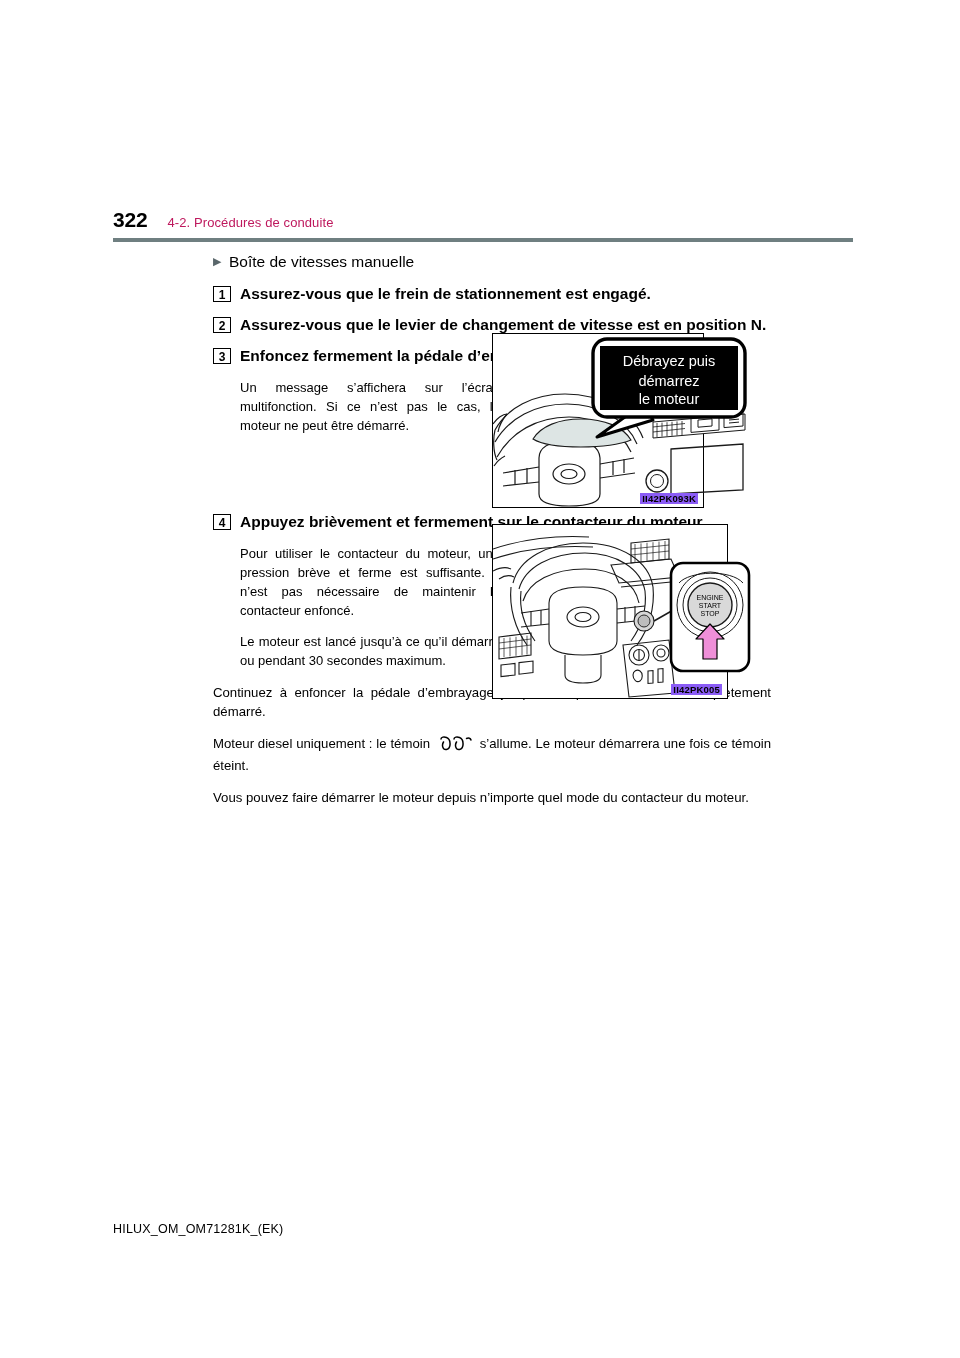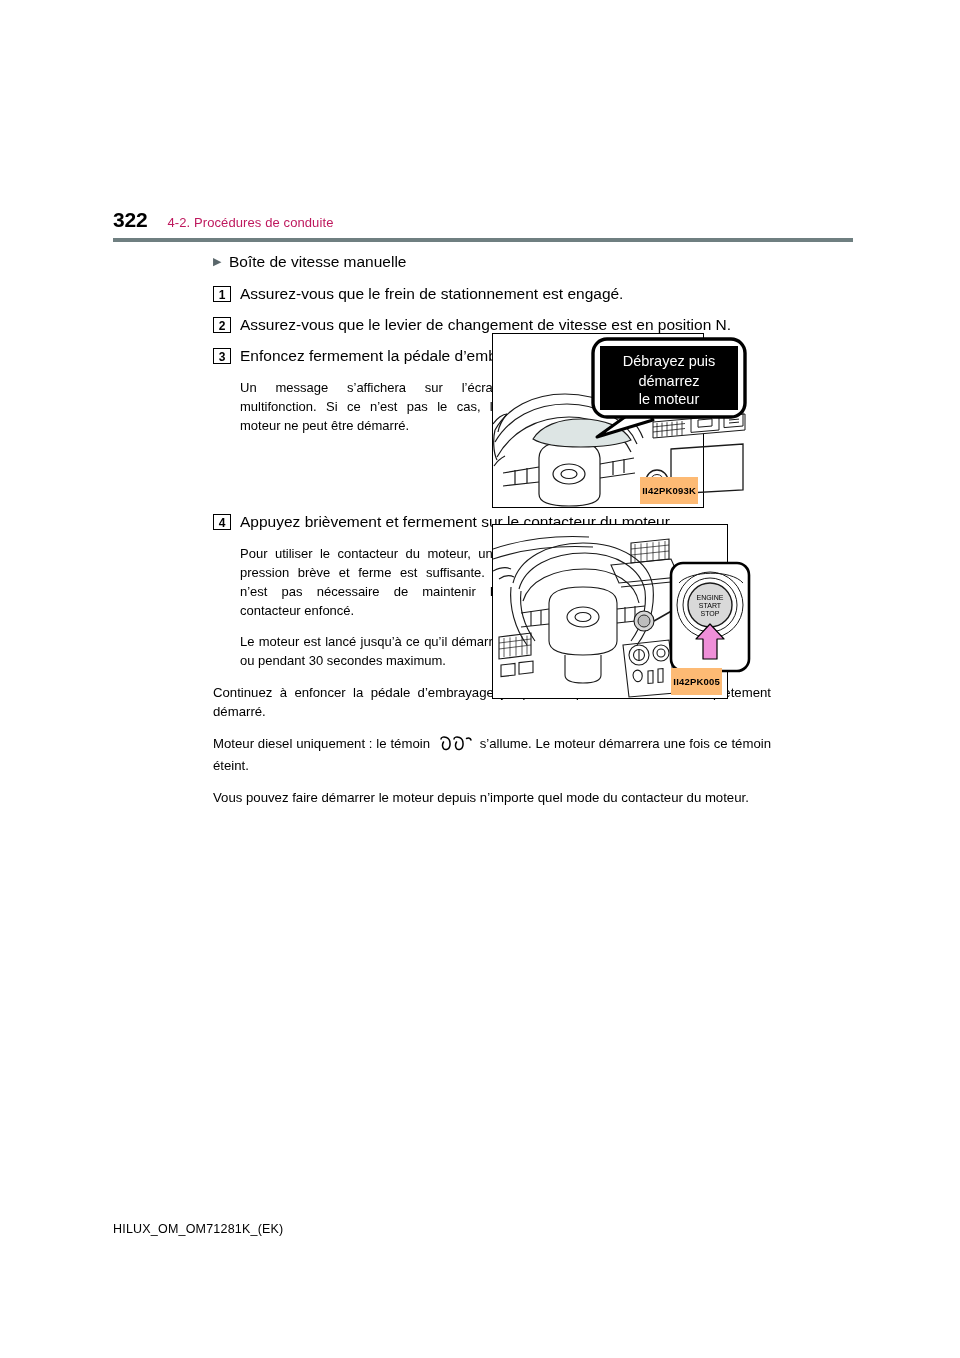--- a/index.html
+++ b/index.html
@@ -96,20 +96,21 @@
     line-height: 16px;
     text-align: center;
     margin-right: 9px;
     margin-top: 3px;
     box-sizing: border-box;
   }
   .step-text {
     font-size: 15.5px;
     line-height: 21px;
     flex: 1;
+    font-weight: bold;
   }
 
   
   .block {
     position: relative;
     margin-top: 6px;
   }
   .text-col {
     width: 260px;
   }
@@ -136,22 +137,22 @@
   }
   #figure-1 { left: 492px; top: 333px; width: 212px; height: 175px; }
   #figure-2 { left: 492px; top: 524px; width: 236px; height: 175px; }
   .fig-code {
     position: absolute;
     right: 5px;
     bottom: 3px;
     font-size: 9.5px;
     font-weight: bold;
     letter-spacing: 0.2px;
-    background: #fdba74;
-    padding: 8px 2px;
+    background: #8b5cf6;
+    padding: 0 2px;
   }
   .fig-svg { display: block; }
 
   
   .footer-code {
     position: absolute;
     left: 113px;
     top: 1222px;
     font-size: 12.5px;
     letter-spacing: 0.2px;
@@ -179,21 +180,21 @@
   <div class="header">
     <span class="page-number">322</span>
     <span class="header-title">4-2. Procédures de conduite</span>
   </div>
   <div class="header-rule"></div>
 
   <div class="content">
 
     <div class="bullet-row">
       <span class="tri-bullet">▶</span>
-      <span class="bullet-text">Boîte de vitesse manuelle</span>
+      <span class="bullet-text">Boîte de vitesses manuelle</span>
     </div>
 
     <div class="step-row">
       <span class="step-num">1</span>
       <span class="step-text">Assurez-vous que le frein de stationnement est engagé.</span>
     </div>
 
     <div class="step-row">
       <span class="step-num">2</span>
       <span class="step-text">Assurez-vous que le levier de changement de vitesse est en position N.</span>

